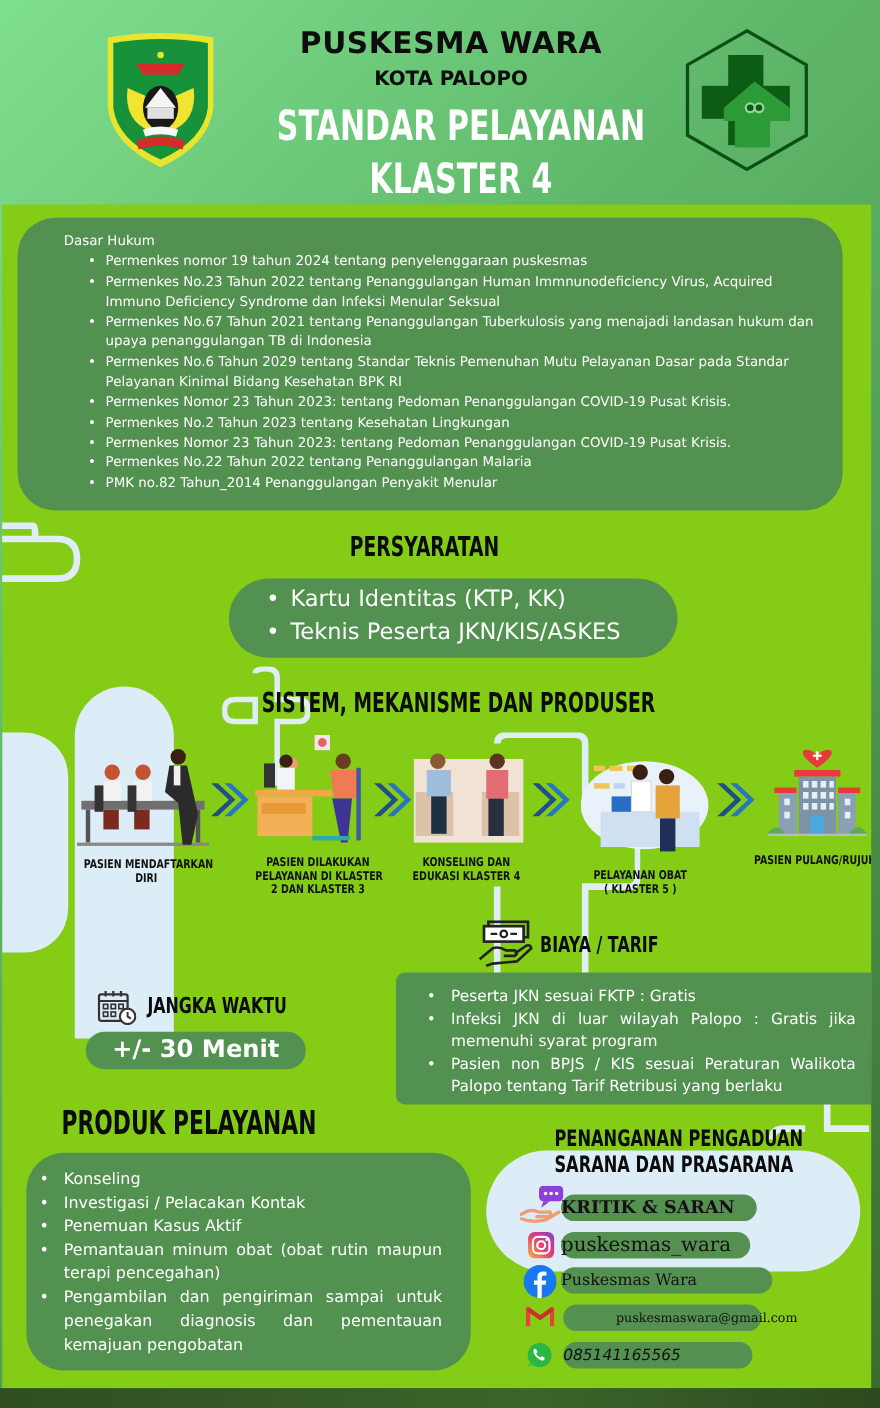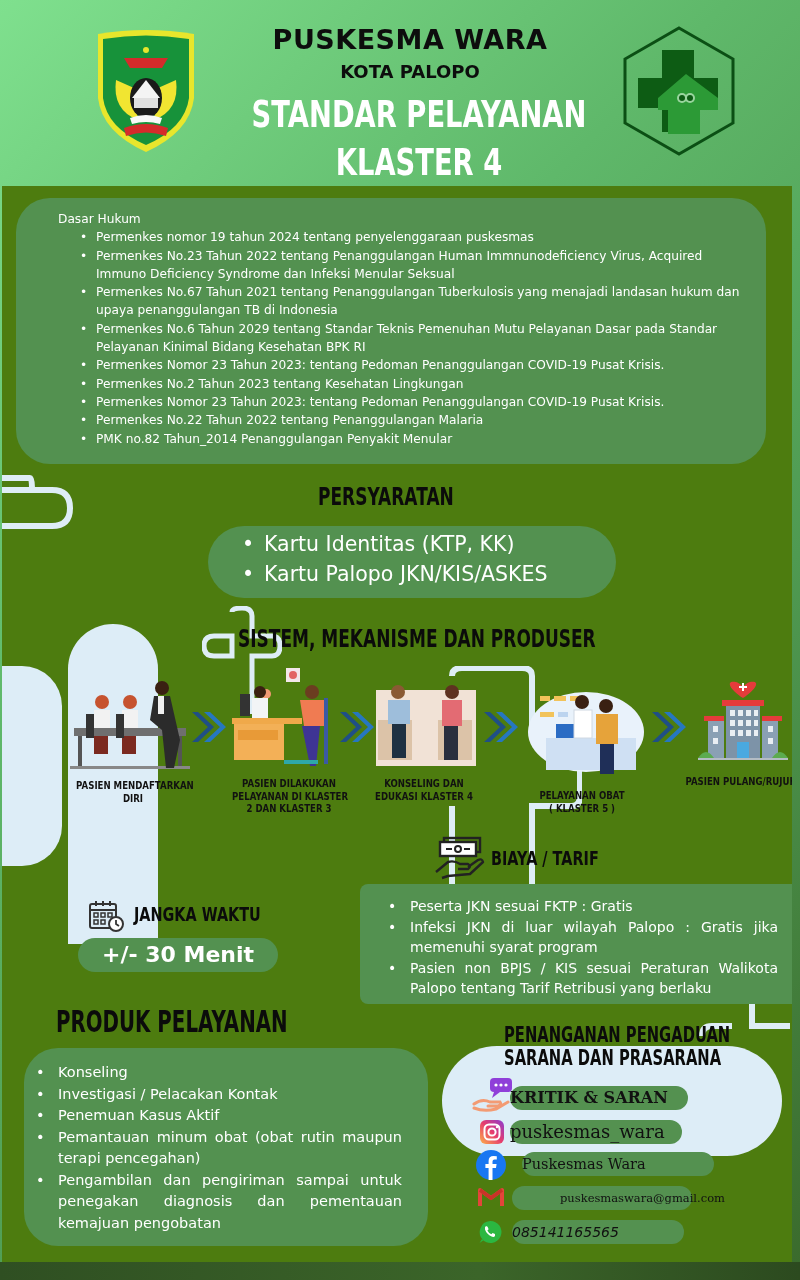--- a/index.html
+++ b/index.html
@@ -31,21 +31,21 @@
     letter-spacing: 0px;
   }
   .title3 { top: 92px; font-size: 38px; }
   .title4 { top: 140px; font-size: 38px; }
   .logo-left { position: absolute; left: 94px; top: 28px; width: 104px; height: 126px; }
   .logo-right { position: absolute; left: 622px; top: 26px; width: 114px; height: 130px; }
 
   
   .panel {
     position: absolute; left: 2px; top: 186px; width: 790px; height: 1076px;
-    background: #4d7c0f; overflow: hidden;
+    background: #84cc16; overflow: hidden;
   }
   .bgshape { position: absolute; }
   .blue-blob { position: absolute; background: #ddedf7; border-radius: 70px 70px 0 0; }
 
   .green-box { position: absolute; background: #539150; color: #ffffff; }
   .legal {
     left: 14px; top: 12px; width: 750px; height: 266px;
     border-radius: 34px; padding: 12px 20px 0 42px;
     font-family: "DejaVu Sans", sans-serif; font-size: 12.2px; line-height: 18.3px;
   }
@@ -160,21 +160,21 @@
       <li>Permenkes Nomor 23 Tahun 2023: tentang Pedoman Penanggulangan COVID-19 Pusat Krisis.</li>
       <li>Permenkes No.22 Tahun 2022 tentang Penanggulangan Malaria</li>
       <li>PMK no.82 Tahun_2014 Penanggulangan Penyakit Menular</li>
     </ul>
   </div>
 
   <div class="section-title" style="left:316px;top:296px;font-size:25px;transform:scaleX(0.68);">PERSYARATAN</div>
   <div class="green-box req">
     <ul>
       <li>Kartu Identitas (KTP, KK)</li>
-      <li>Kartu Palopo JKN/KIS/ASKES</li>
+      <li>Teknis Peserta JKN/KIS/ASKES</li>
     </ul>
   </div>
 
   <div class="section-title" style="left:236px;top:438px;font-size:25px;transform:scaleX(0.68);">SISTEM, MEKANISME DAN PRODUSER</div>
 
   <svg class="flow-step" style="left:68px;top:494px;" width="124" height="92" viewBox="0 0 124 92">
     <rect x="4" y="48" width="112" height="8" fill="#6f6f6f"></rect>
     <rect x="8" y="56" width="4" height="30" fill="#555"></rect>
       <rect x="108" y="56" width="4" height="30" fill="#555"></rect>
     <rect x="0" y="86" width="120" height="3" fill="#888"></rect>
@@ -380,21 +380,21 @@
     <rect x="4.5" y="4.5" width="15" height="15" rx="4.5" fill="none" stroke="#fff" stroke-width="2"></rect>
     <circle cx="12" cy="12" r="3.6" fill="none" stroke="#fff" stroke-width="2"></circle>
     <circle cx="17" cy="7" r="1.2" fill="#fff"></circle>
   </svg>
   <div class="contact-pill" style="left:508px;top:934px;width:172px;height:24px;font-size:18px;line-height:24px;">puskesmas_wara</div>
 
   <svg class="contact-icon" style="left:474px;top:964px;" width="30" height="30" viewBox="0 0 30 30">
     <circle cx="15" cy="15" r="15" fill="#1877f2"></circle>
     <path d="M16.5 30 L16.5 18 L20 18 L20.6 14 L16.5 14 L16.5 11.5 Q16.5 9.6 18.5 9.6 L20.8 9.6 L20.8 6.2 Q19.2 6 17.6 6 Q12.6 6 12.6 11 L12.6 14 L9.4 14 L9.4 18 L12.6 18 L12.6 30 Z" fill="#fff"></path>
   </svg>
-  <div class="contact-pill" style="left:520px;top:966px;width:192px;height:24px;font-size:14.5px;line-height:24px;">Puskesmas Wara</div>
+  <div class="contact-pill" style="left:508px;top:966px;width:192px;height:24px;font-size:14.5px;line-height:24px;">Puskesmas Wara</div>
 
   <svg class="contact-icon" style="left:476px;top:1000px;" width="26" height="20" viewBox="0 0 26 20">
     <path d="M2 20 L2 4 L13 12 L24 4 L24 20" fill="none" stroke="#e3453a" stroke-width="4" stroke-linejoin="round"></path>
     <path d="M2 4 L13 12 L24 4" fill="none" stroke="#c93428" stroke-width="3.6"></path>
   </svg>
   <div class="contact-pill" style="left:510px;top:1000px;width:180px;height:24px;font-size:11.5px;line-height:24px;padding-left:48px;">puskesmaswara@gmail.com</div>
 
   <svg class="contact-icon" style="left:476px;top:1034px;" width="24" height="24" viewBox="0 0 24 24">
     <path d="M12 1 A11 11 0 1 1 4 19 L1.5 23 L5.5 20.2 A11 11 0 0 1 12 1 Z" fill="#2bb741"></path>
     <path d="M8 6 Q6.5 7 7 9.4 Q8.5 14 13.6 16.6 Q16 17.4 17 16 L17 14 L14.6 13 L13.4 14.2 Q10.4 12.8 9.4 10.4 L10.6 9.2 L9.6 6.8 Z" fill="#fff"></path>

